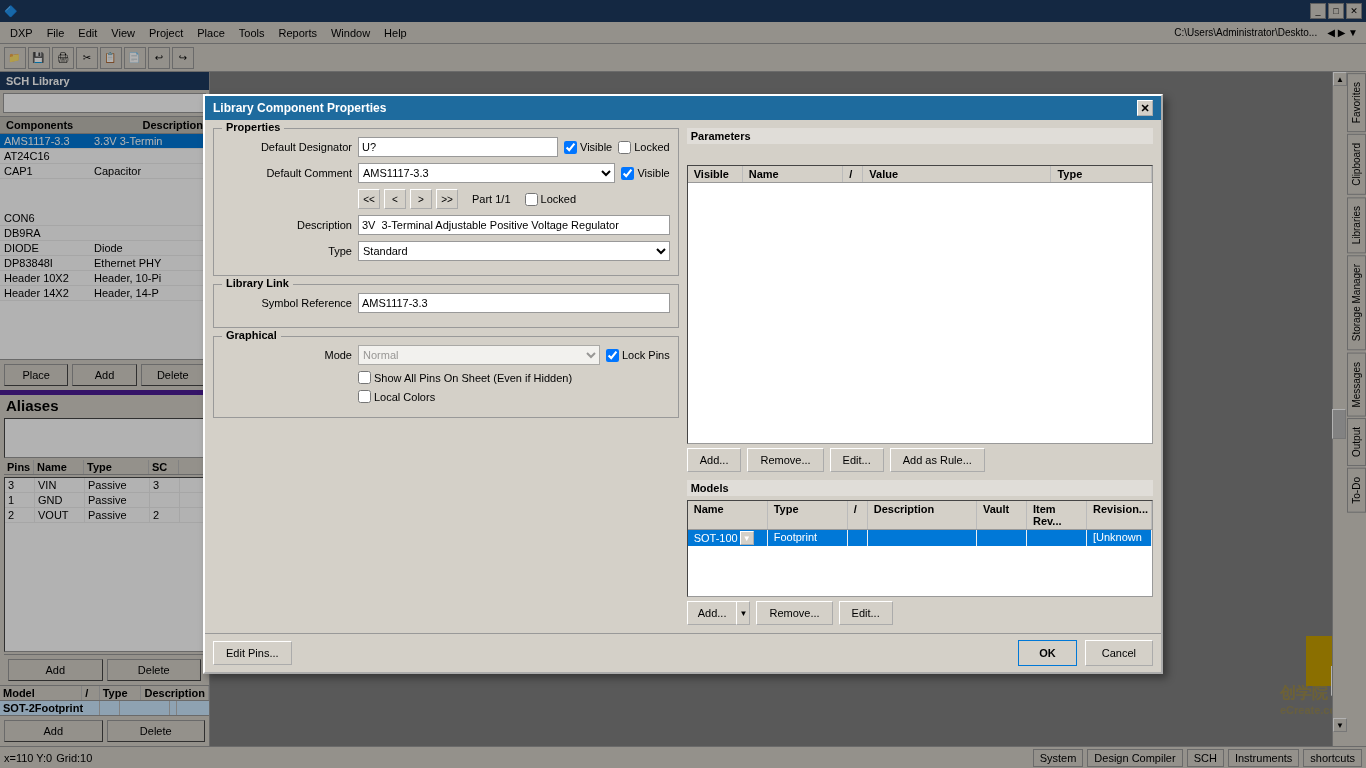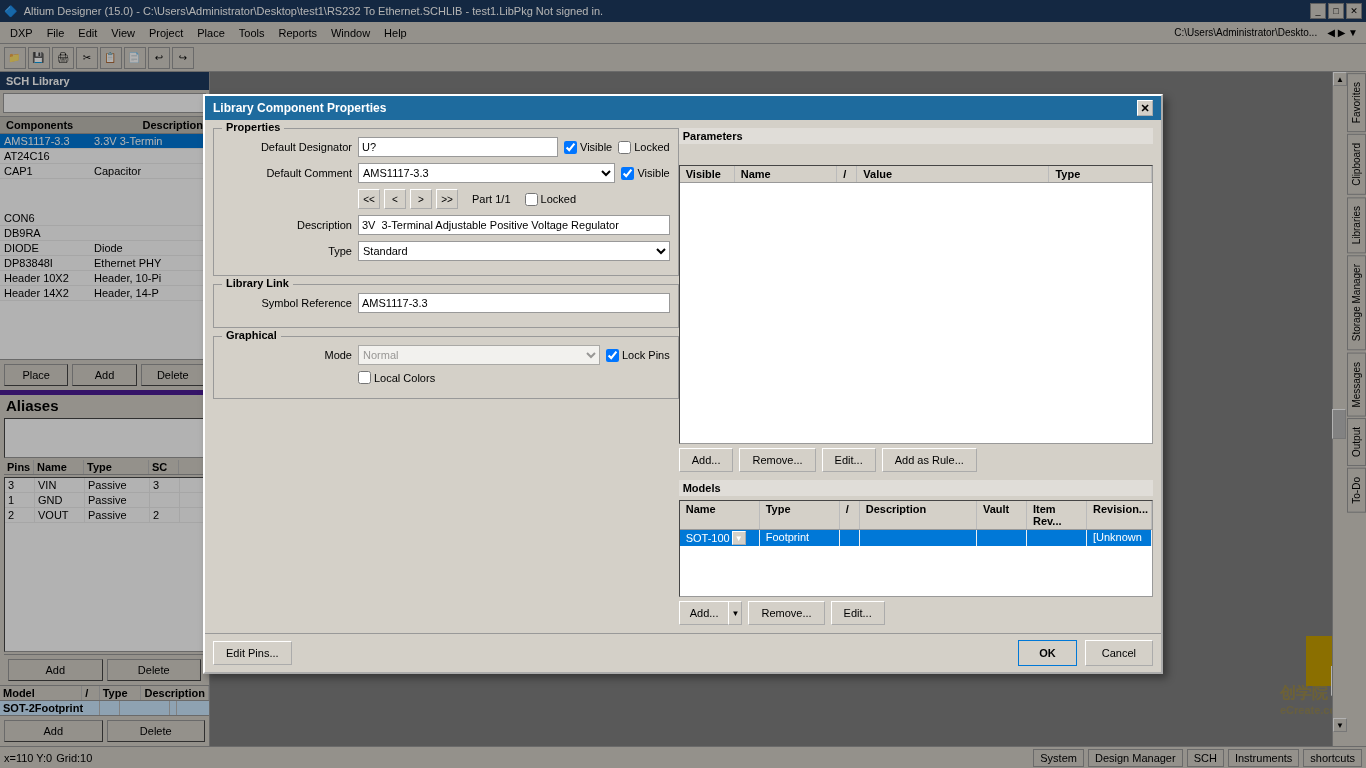--- a/index.html
+++ b/index.html
@@ -336,20 +336,21 @@
       display: flex;
       align-items: center;
       justify-content: center;
       cursor: pointer;
       font-size: 11px;
     }
     .dialog-content {
       display: flex;
       flex: 1;
       padding: 8px;
+      gap: 8px;
     }
     .dialog-left {
       flex: 1;
       display: flex;
       flex-direction: column;
       gap: 8px;
     }
     .dialog-right {
       width: 500px;
       display: flex;
@@ -606,21 +607,20 @@
       bottom: 60px;
       right: 10px;
     }
   </style>
 </head>
 <body>
 
 <div class="title-bar">
   <div class="title-bar-left">
     <span>🔷</span>
-    <span>Altium Designer (15.0) - C:\Users\Administrator\Desktop\test1\RS232 To Ethernet.SCHLIB - test1.LibPkg  Not signed in.</span>
   </div>
   <div class="title-bar-controls">
     <div class="title-btn">_</div>
     <div class="title-btn">□</div>
     <div class="title-btn">✕</div>
   </div>
 </div>
 
 <div class="menu-bar">
   <span class="menu-item">DXP</span>
@@ -805,21 +805,21 @@
   <div style="width:14px; height:20px; background:#d4d0c8; border:1px outset #fff; display:flex; align-items:center; justify-content:center; font-size:8px; cursor:pointer;">▼</div>
   <button class="panel-btn" style="width:auto; padding:0 8px; height:20px;">Remove</button>
   <button class="panel-btn" style="width:auto; padding:0 8px; height:20px;">Edit...</button>
 </div>
 
 <div class="status-bar">
   <span>x=110 Y:0</span>
   <span>Grid:10</span>
   <span style="flex:1;"></span>
   <div class="status-section">System</div>
-  <div class="status-section">Design Manager</div>
+  <div class="status-section">Design Compiler</div>
   <div class="status-section">SCH</div>
   <div class="status-section">Instruments</div>
   <div class="status-section">shortcuts</div>
 </div>
 
 <div class="dialog-overlay">
   <div class="dialog">
     <div class="dialog-title">
       <span>Library Component Properties</span>
       <div class="dialog-close">✕</div>
@@ -897,20 +897,27 @@
         <div class="group-box">
           <span class="group-label">Graphical</span>
           <div class="form-row">
             <span class="form-label">Mode</span>
             <select class="form-select" style="width:140px;" disabled="">
               <option>Normal</option>
             </select>
             <label class="checkbox-label">
               <input type="checkbox" class="checkbox-input" checked="" style="">
               <span>Lock Pins</span>
+            </label>
+          </div>
+          <div class="form-row">
+            <span class="form-label"></span>
+            <label class="checkbox-label">
+              <input type="checkbox" class="checkbox-input" style="">
+              <span>Show All Pins On Sheet (Even if Hidden)</span>
             </label>
           </div>
           <div class="form-row">
             <span class="form-label"></span>
             <label class="checkbox-label">
               <input type="checkbox" class="checkbox-input" style="">
               <span>Local Colors</span>
             </label>
           </div>
         </div>

